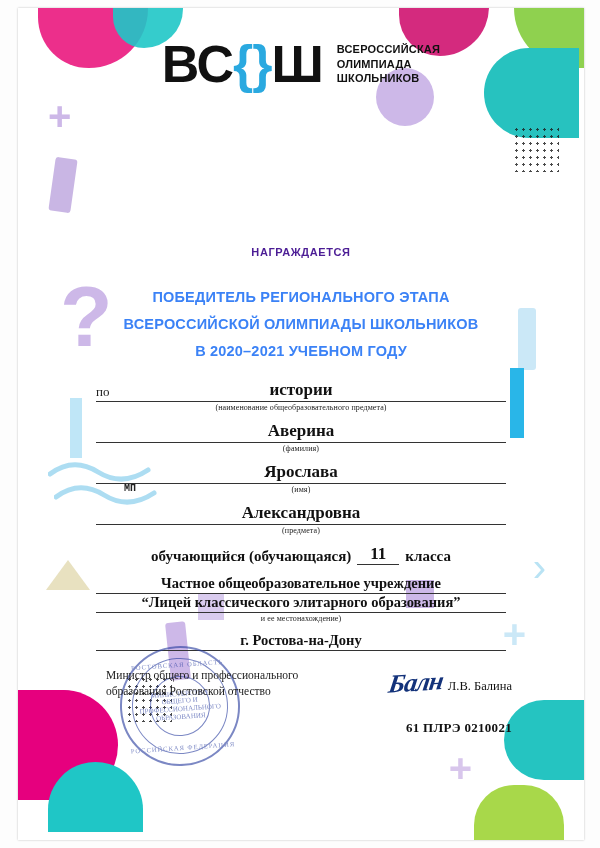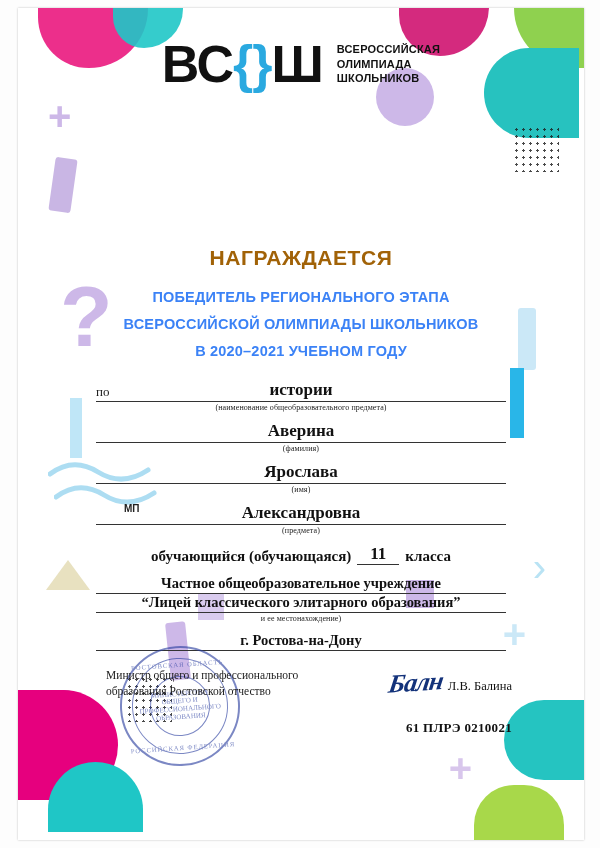--- a/index.html
+++ b/index.html
@@ -155,23 +155,23 @@
     -webkit-background-clip: text;
     background-clip: text;
     color: transparent;
     text-shadow: 0 0 0 rgba(0,0,0,0);
   }
 
   .awarded {
     position: absolute;
     left: 0; right: 0; top: 238px;
     text-align: center;
-    font-size: 21px;
-    font-weight: 800;
-    color: #a16207;
+    font-size: 11px;
+    font-weight: 800;
+    color: #4c1d95;
     letter-spacing: .6px;
   }
   .subtitle {
     position: absolute;
     left: 0; right: 0; top: 276px;
     text-align: center;
     color: #3b82f6;
     font-size: 14.5px;
     font-weight: 800;
     line-height: 1.85;
@@ -235,25 +235,24 @@
     min-width: 34px;
     text-align: center;
     font-size: 17px;
     font-weight: 700;
     padding: 0 4px;
   }
   .mp {
     position: absolute;
     left: 28px;
     top: 62px;
-    font-family: Liberation Sans, sans-serif;
+    font-family: Liberation Mono, monospace;
     font-size: 10px;
     font-weight: 700;
     color: #222;
-    margin-top: 20px;
   }
 
   
   .footer {
     position: absolute;
     left: 88px;
     right: 72px;
     top: 660px;
     display: flex;
     justify-content: space-between;

